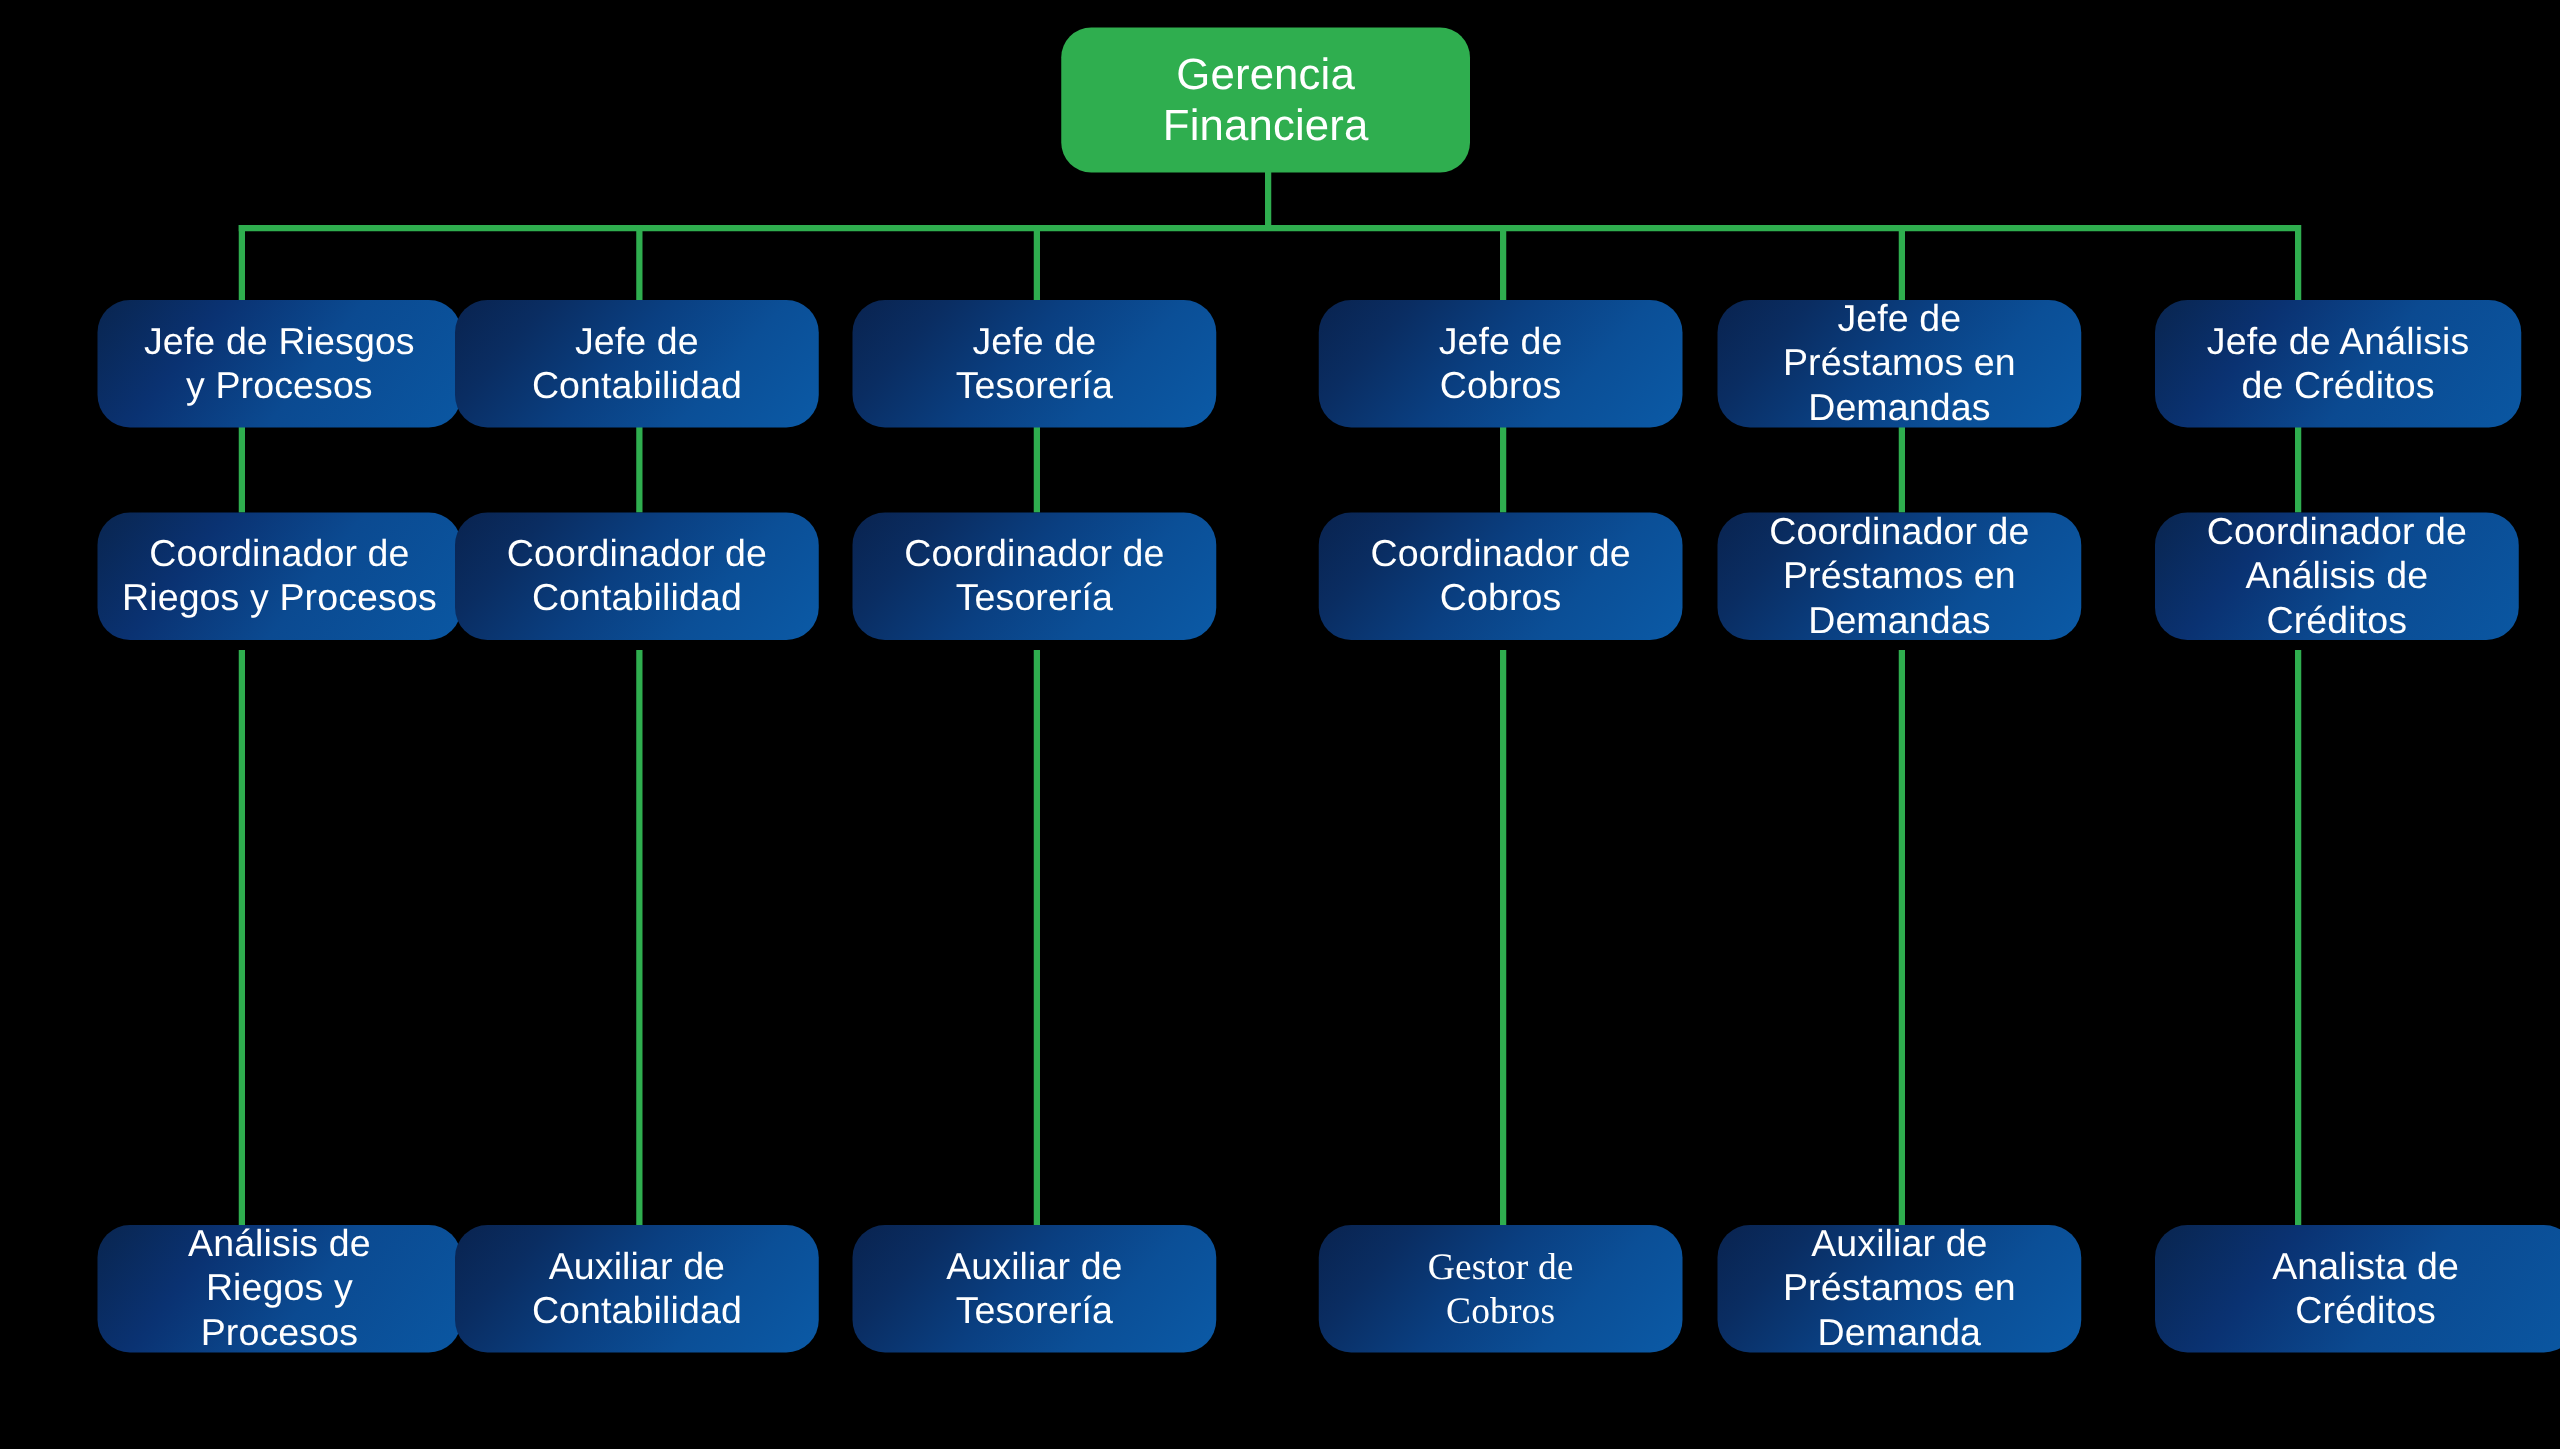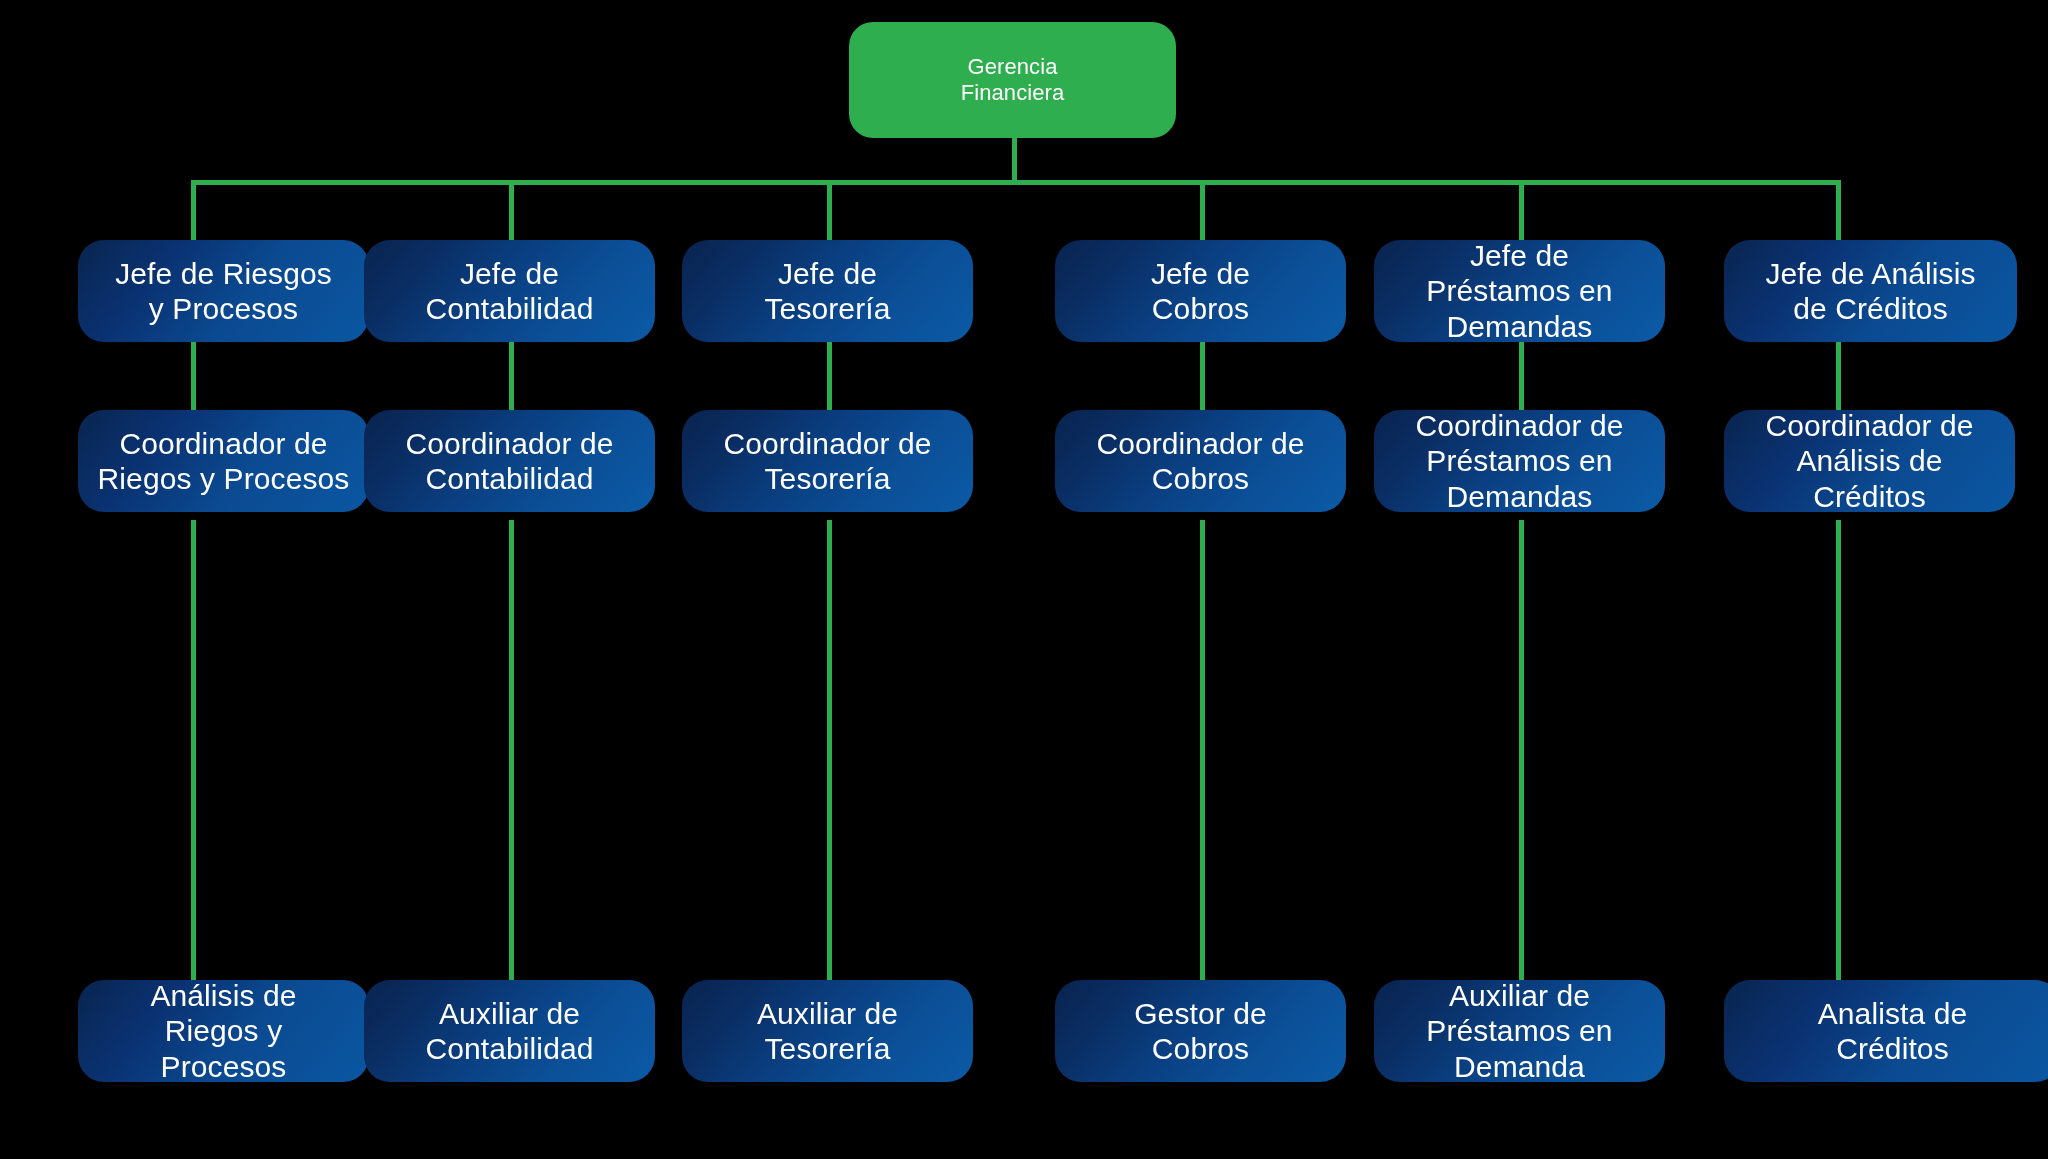--- a/index.html
+++ b/index.html
@@ -44,21 +44,21 @@
     z-index: 3;
   }
 
   .node .label {
     display: block;
     white-space: pre-line;
   }
 
   .node.root {
     background: #2FAE4F;
-    font-size: 22px;
+    font-size: 35px;
     border-radius: 24px;
   }
 
   .node.blue {
     font-size: 30px;
     background: linear-gradient(132deg,
                 #09234f 0%,
                 #0a2d62 20%,
                 #0a3f81 45%,
                 #0b4f97 70%,
@@ -169,21 +169,21 @@
 Procesos</span>
   </div>
   <div class="node blue" style="left:364px; top:980px; width:291px; height:102px;">
     <span class="label">Auxiliar de
 Contabilidad</span>
   </div>
   <div class="node blue" style="left:682px; top:980px; width:291px; height:102px;">
     <span class="label">Auxiliar de
 Tesorería</span>
   </div>
-  <div class="node blue" style="left:1055px; top:980px; width:291px; height:102px;">
+  <div class="node blue" style="left:1055px; top:980px; width:291px; height:102px;font-family:Liberation Serif, serif;">
     <span class="label">Gestor de
 Cobros</span>
   </div>
   <div class="node blue" style="left:1374px; top:980px; width:291px; height:102px;">
     <span class="label">Auxiliar de
 Préstamos en
 Demanda</span>
   </div>
   <div class="node blue alt" style="left:1692px; top:980px; width:337px; height:102px;">
     <span class="label">Analista de

